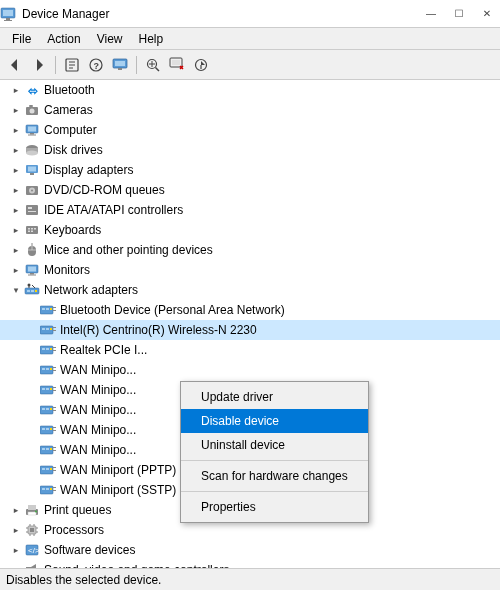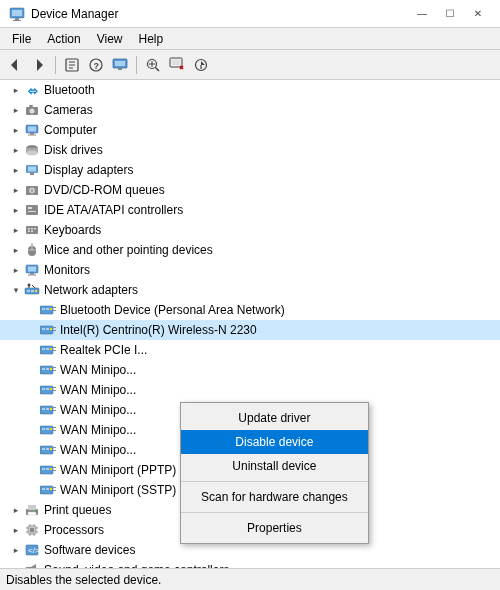--- a/index.html
+++ b/index.html
@@ -12,21 +12,21 @@
       overflow: hidden;
     }
 
     
     .title-bar {
       background: #fff;
       border-bottom: 1px solid #ccc;
       display: flex;
       align-items: center;
       justify-content: space-between;
-      padding: 4px 9px;
+      padding: 4px 0;
       height: 28px;
     }
     .title-bar-left {
       display: flex;
       align-items: center;
       gap: 6px;
     }
     .title-bar-title {
       font-size: 12px;
       color: #000;
@@ -598,21 +598,21 @@
             <svg width="14" height="14" viewBox="0 0 14 14">
               <rect x="1" y="4" width="5" height="6" fill="#888"></rect>
               <polygon points="6,4 11,1 11,13 6,10" fill="#888"></polygon>
               <path d="M12,5 Q14,7 12,9" stroke="#888" stroke-width="1" fill="none"></path>
             </svg>
           </span>
           <span class="item-label">Sound, video and game controllers</span>
         </div>
       </div>
 
-    <div class="context-menu" id="context-menu" style="display: block; position: absolute; top: 322px; left: 180px; text-align: center;">
+    <div class="context-menu" id="context-menu" style="display: block; position: absolute; top: 301px; left: 180px;">
     <div class="ctx-item">Update driver</div>
         <div class="ctx-item active">Disable device</div>
         <div class="ctx-item">Uninstall device</div>
         <div class="ctx-separator"></div>
         <div class="ctx-item">Scan for hardware changes</div>
         <div class="ctx-separator"></div>
         <div class="ctx-item bold">Properties</div>
       </div>
 
   </div>

